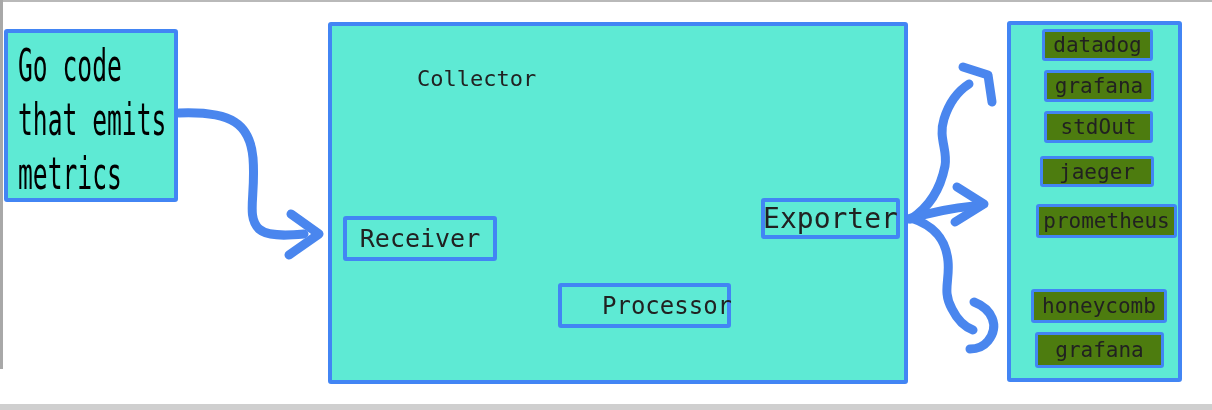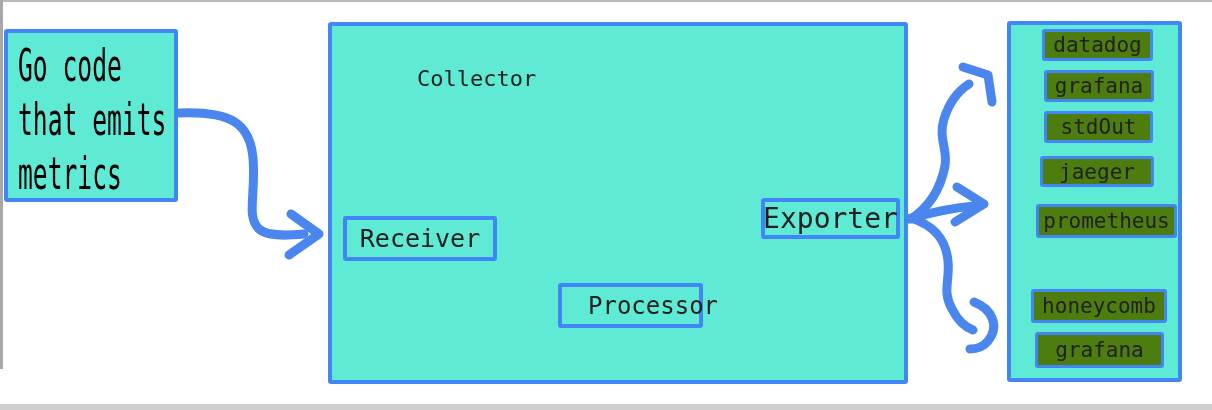--- a/index.html
+++ b/index.html
@@ -55,21 +55,21 @@
 
   .collector-box{left:328px;top:22px;width:580px;height:362px;}
   .collector-title{
     position:absolute;left:417px;top:66px;
     font-size:22px;
     color:var(--ink);
     white-space:nowrap;
   }
 
   .receiver-box{left:343px;top:216px;width:154px;height:45px;font-size:25px;}
-  .processor-box{left:558px;top:283px;width:145px;height:45px;font-size:24px;padding-left:45px;}
+  .processor-box{left:558px;top:283px;width:173px;height:45px;font-size:24px;padding-left:45px;}
   .exporter-box{left:761px;top:198px;width:139px;height:41px;font-size:28px;}
 
   .dest-outer{left:1007px;top:21px;width:175px;height:361px;}
 
   svg.arrows{position:absolute;left:0;top:0;pointer-events:none;}
   .stroke{
     fill:none;
     stroke:var(--arrow);
     stroke-width:9;
     stroke-linecap:round;

